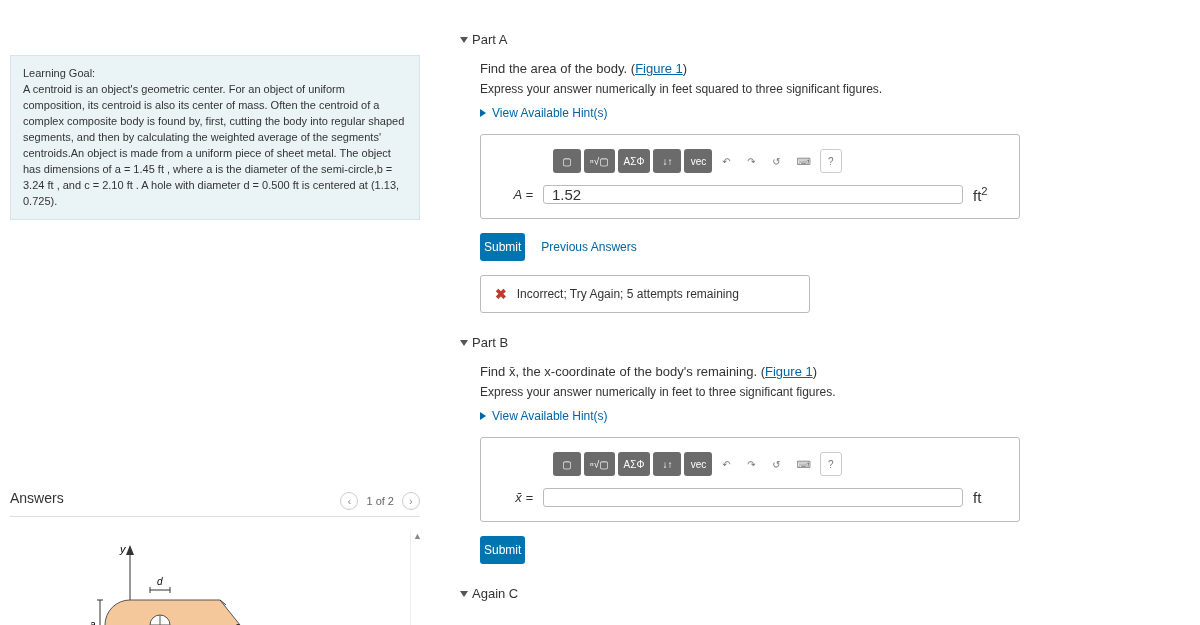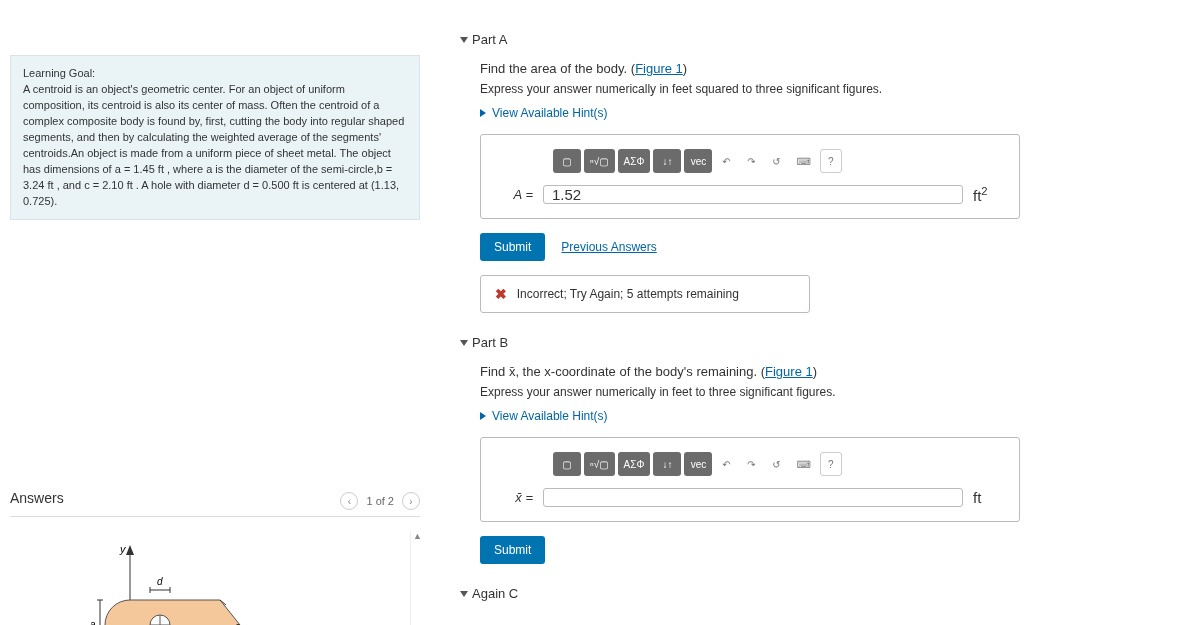--- a/index.html
+++ b/index.html
@@ -30,22 +30,22 @@
   .answer-box { border: 1px solid #bbb; border-radius: 3px; padding: 14px 16px 14px 16px; margin-left: 20px; width: 540px; }
   .toolbar { display: flex; gap: 3px; margin: 0 0 12px 56px; align-items: center; }
   .tb { height: 24px; min-width: 28px; padding: 0 6px; background: #6b6b6b; color: #fff; border-radius: 3px; display: flex; align-items: center; justify-content: center; font-size: 10px; cursor: pointer; border: none; }
   .tb.ghost { background: transparent; color: #777; min-width: 22px; }
   .tb.ghost.box { border: 1px solid #ccc; border-radius: 3px; }
   .ans-row { display: flex; align-items: center; gap: 10px; }
   .ans-label { width: 36px; text-align: right; font-size: 13px; font-style: italic; }
   .ans-input { flex: 1; height: 19px; border: 1px solid #bbb; border-radius: 3px; padding: 0 8px; font-size: 15px; color: #333; }
   .ans-unit { width: 30px; font-size: 15px; }
   .btn-row { margin: 14px 0 0 20px; display: flex; align-items: center; gap: 16px; }
-  .btn-submit { background: #0073b1; color: #fff; border: none; border-radius: 3px; padding: 7px 14px; font-size: 12px; cursor: pointer; }
-  .link-prev { color: #0066a6; font-size: 12px; text-decoration: underline; cursor: pointer; }
+  .btn-submit { background: #0073b1; color: #fff; border: none; border-radius: 3px; padding: 7px 4px; font-size: 12px; cursor: pointer; }
+  .link-prev { color: #0066a6; font-size: 12px; cursor: pointer; }
   .feedback { margin: 14px 0 0 20px; border: 1px solid #bbb; border-radius: 3px; padding: 10px 14px; width: 330px; display: flex; align-items: center; gap: 10px; }
   .x-icon { color: #c0392b; font-weight: bold; font-size: 14px; }
   sup { font-size: 0.75em; }
 </style>
 </head>
 <body>
 
 <div class="page">
 
   <div class="left-col">

